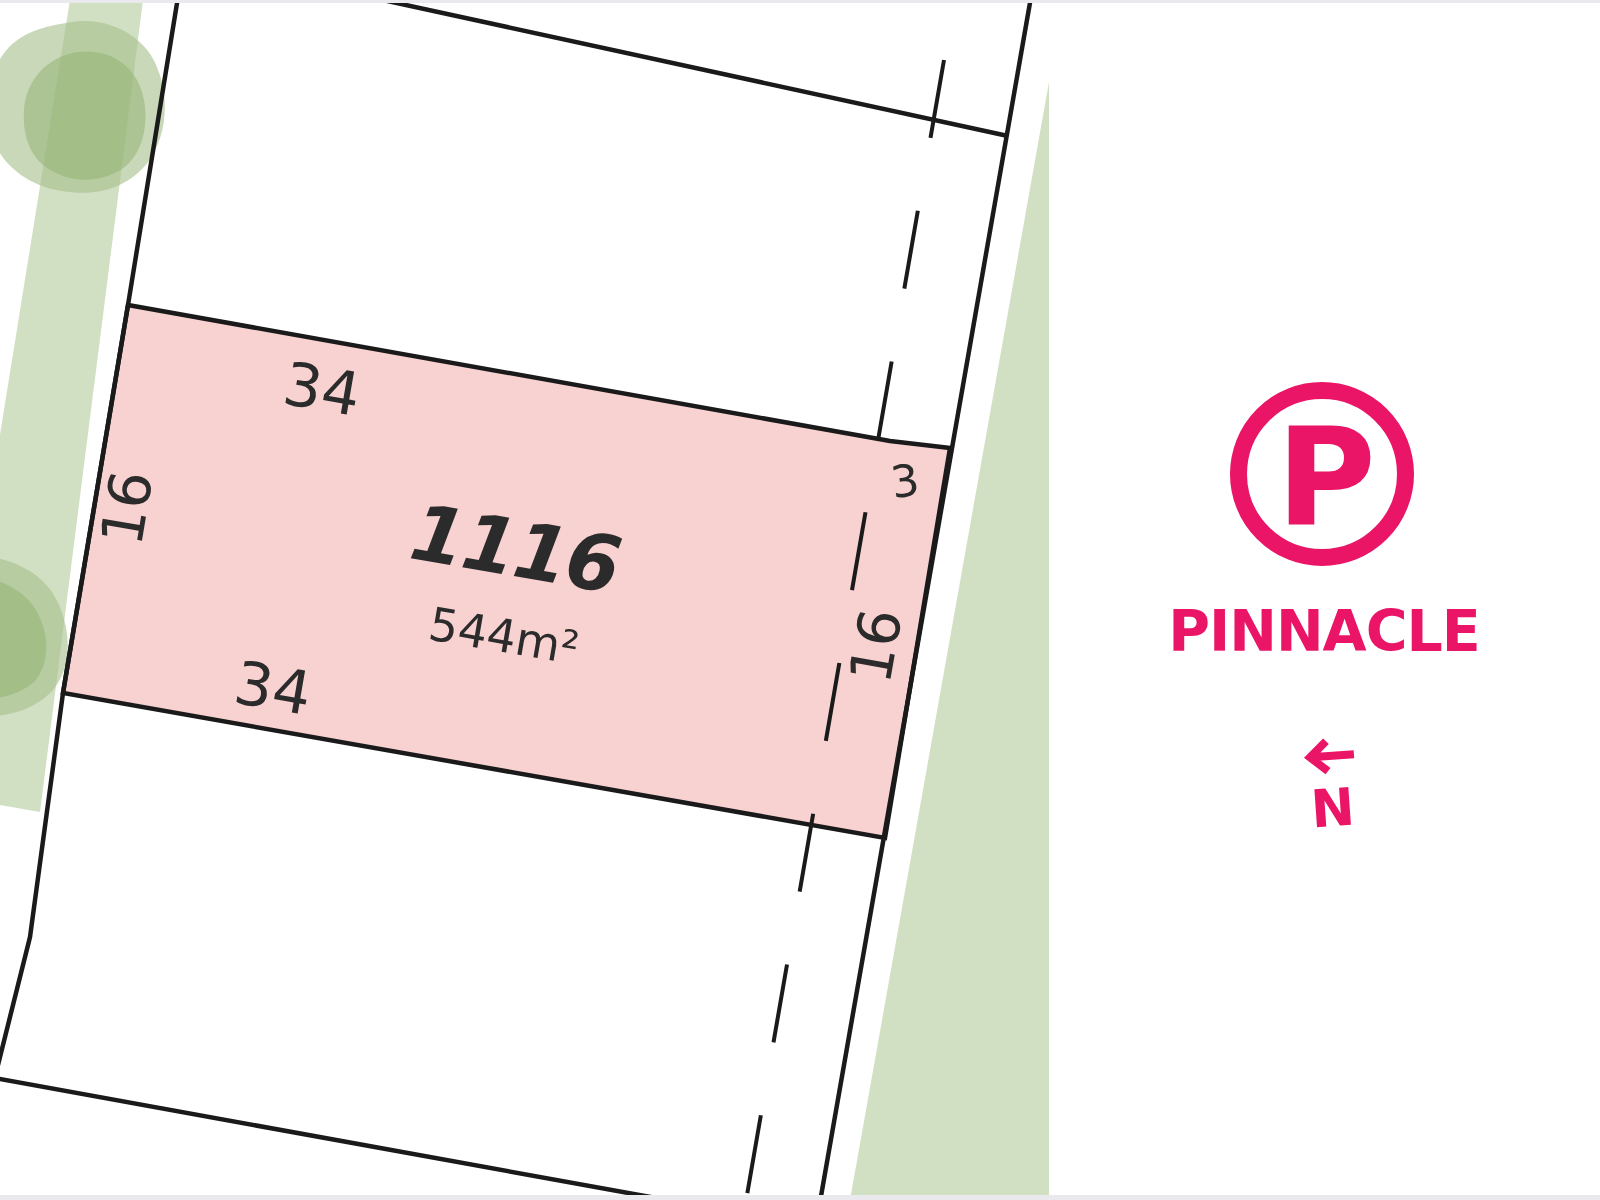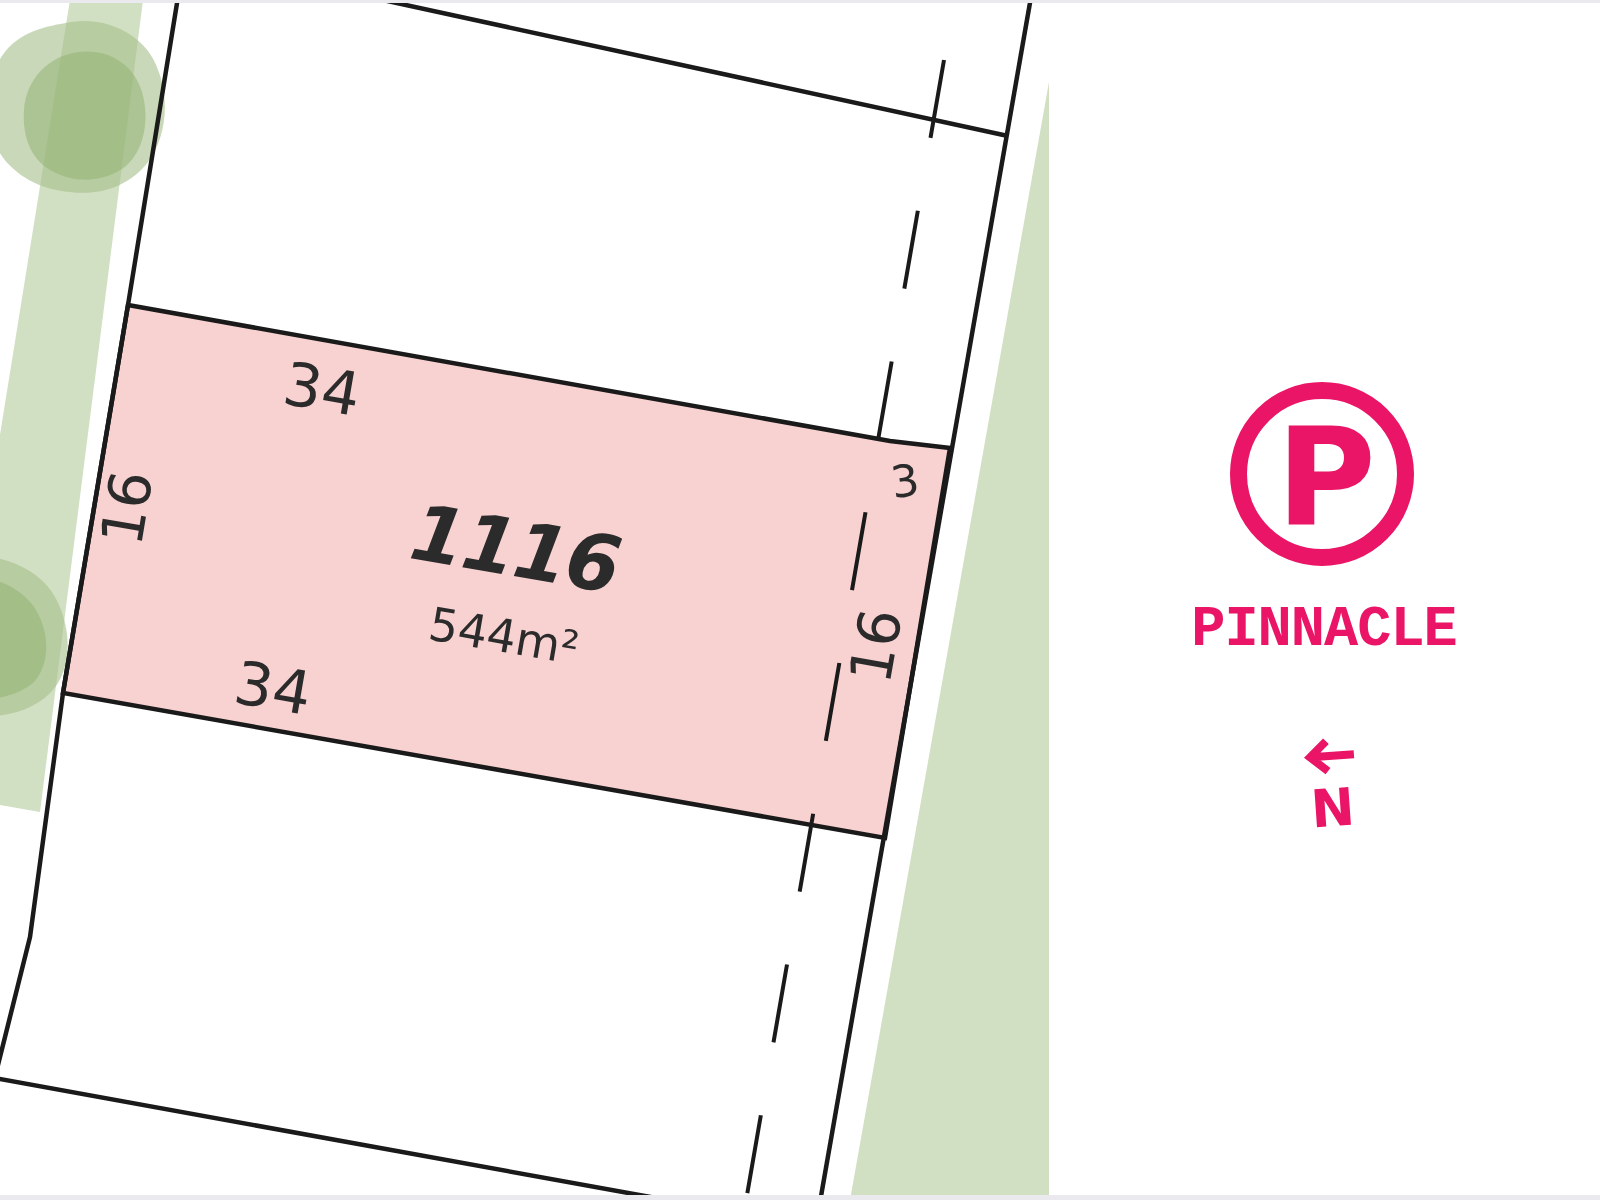--- a/index.html
+++ b/index.html
@@ -19,21 +19,21 @@
     position:absolute;left:180px;top:382px;width:184px;height:184px;
     box-sizing:border-box;border:17px solid #ea1566;border-radius:50%;
     display:flex;align-items:center;justify-content:center;
   }
   .logo-p{
     color:#ea1566;font-size:136px;font-weight:bold;line-height:1;
     padding-top:6px;padding-left:8px;
   }
   .brand-name{
     position:absolute;left:0;top:598px;width:548px;text-align:center;
-    color:#ea1566;font-size:57px;font-weight:bold;letter-spacing:-1px;font-family:Liberation Mono, monospace;
+    color:#ea1566;font-size:57px;font-weight:bold;letter-spacing:-1px;
   }
   .north-group{position:absolute;left:246px;top:736px;width:70px;text-align:center;transform:rotate(-4deg);}
   .north-arrow{display:block;margin:0 auto;}
   .north-n{color:#ea1566;font-size:52px;font-weight:bold;line-height:1;margin-top:6px;}
 </style>
 </head>
 <body>
 
 <div class="stage">
 

